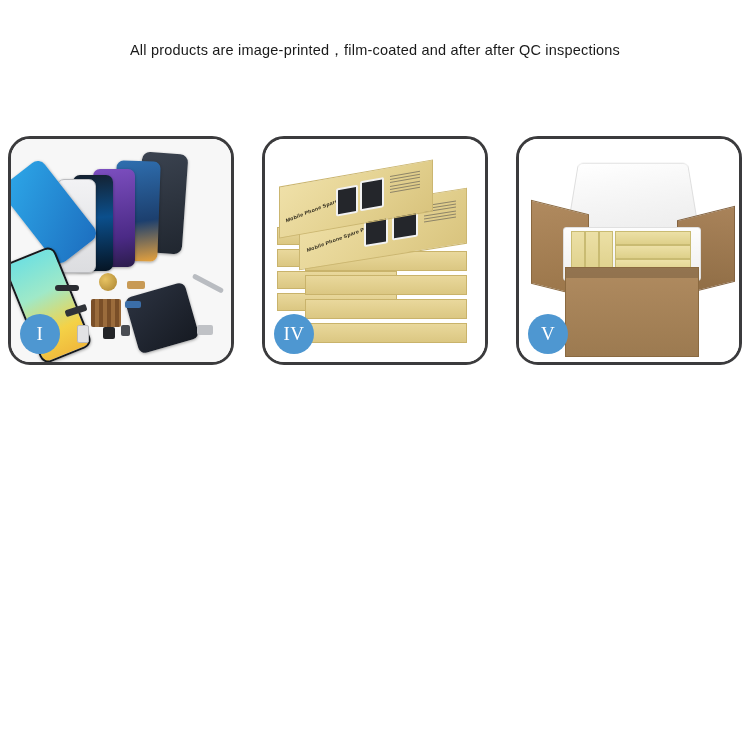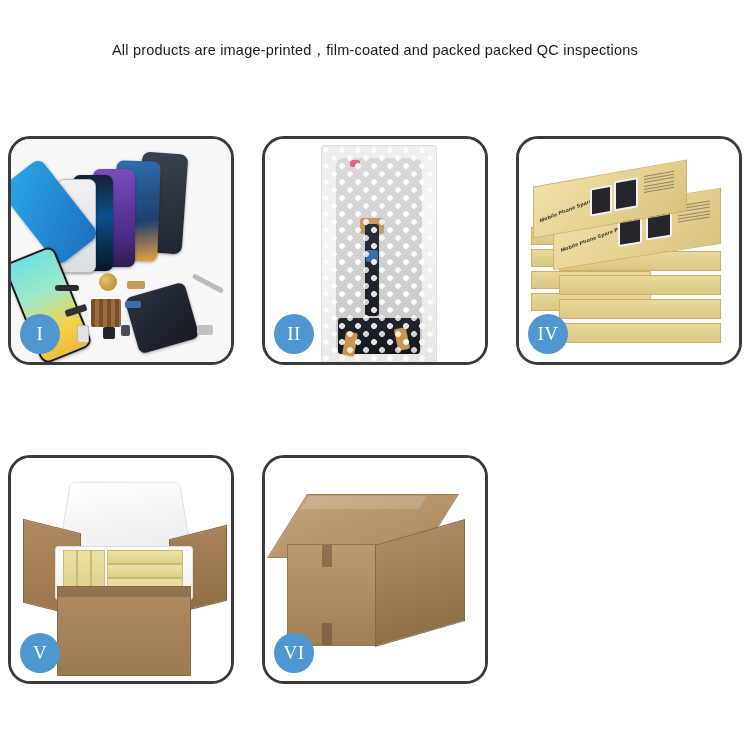--- a/index.html
+++ b/index.html
@@ -181,21 +181,21 @@
     background:linear-gradient(180deg,#a98a63,#8e7049); transform:skewY(-16deg); border:1px solid #856745;}
   .tape { position:absolute; background:rgba(255,255,255,.16); }
   .seam { position:absolute; background:rgba(90,65,40,.45); }
 </style>
 </head>
 <body>
 
 <div class="page">
 
   <div class="header">
-    <div class="subtitle">All products are image-printed，film-coated and packed packed QC inspections</div>
+    <div class="subtitle">All products are image-printed，film-coated and after after QC inspections</div>
   </div>
 
   <div class="grid">
 
     <div class="panel">
       <div class="panel-inner p1">
         <div class="scene">
           <div class="ph f1"></div>
           <div class="ph f2"></div>
           <div class="ph f3"></div>
@@ -214,38 +214,20 @@
           <div class="comp" style="left:66px;top:186px;width:10px;height:16px;background:#e2e2e4;border:1px solid #b9b9bd;border-radius:2px;"></div>
           <div class="comp" style="left:92px;top:188px;width:12px;height:12px;background:#232528;border-radius:2px;"></div>
           <div class="comp" style="left:110px;top:186px;width:9px;height:11px;background:#4a4d53;border-radius:2px;"></div>
           <div class="comp" style="left:186px;top:186px;width:16px;height:10px;background:#c0c2c6;border-radius:2px;"></div>
           <div class="comp" style="left:180px;top:142px;width:34px;height:5px;background:#b9bcc1;border-radius:3px;transform:rotate(28deg);"></div>
         </div>
       </div>
       <div class="badge">I</div>
     </div>
 
-    <div class="panel">
-      <div class="panel-inner p2">
-        <div class="scene">
-          <div class="bag">
-            <div class="bag-screen"></div>
-            <div class="pink-dot"></div>
-            <div class="flex-pad"></div>
-            <div class="flex-cable"></div>
-            <div class="flex-chip"></div>
-            <div class="bottom-strip"></div>
-            <div class="gold-a"></div>
-            <div class="gold-b"></div>
-            <div class="bubbles"></div>
-          </div>
-        </div>
-      </div>
-      <div class="badge">II</div>
-    </div>
 
 
     <div class="panel">
       <div class="panel-inner p4">
         <div class="scene">
 
           <div class="boxside" style="left:12px;top:88px;width:118px;height:16px;"></div>
           <div class="boxside" style="left:12px;top:110px;width:118px;height:16px;"></div>
           <div class="boxside" style="left:12px;top:132px;width:118px;height:16px;"></div>
           <div class="boxside" style="left:12px;top:154px;width:118px;height:16px;"></div>
@@ -299,29 +281,15 @@
           <div class="ybox" style="left:80px;top:92px;width:12px;height:42px;"></div>
           <div class="ybox" style="left:96px;top:92px;width:74px;height:12px;"></div>
           <div class="ybox" style="left:96px;top:106px;width:74px;height:12px;"></div>
           <div class="ybox" style="left:96px;top:120px;width:74px;height:12px;"></div>
           <div class="cbody"></div>
         </div>
       </div>
       <div class="badge">V</div>
     </div>
 
-    <div class="panel">
-      <div class="panel-inner p6">
-        <div class="scene">
-          <div class="c6top"></div>
-          <div class="c6left">
-            <div class="seam" style="left:34px;top:0;width:10px;height:22px;"></div>
-            <div class="seam" style="left:34px;top:78px;width:10px;height:22px;"></div>
-          </div>
-          <div class="c6right"></div>
-          <div class="tape" style="left:40px;top:38px;width:118px;height:13px;transform:skewX(-32deg);"></div>
-        </div>
-      </div>
-      <div class="badge">VI</div>
-    </div>
 
   </div>
 </div>
 
 </body></html>

